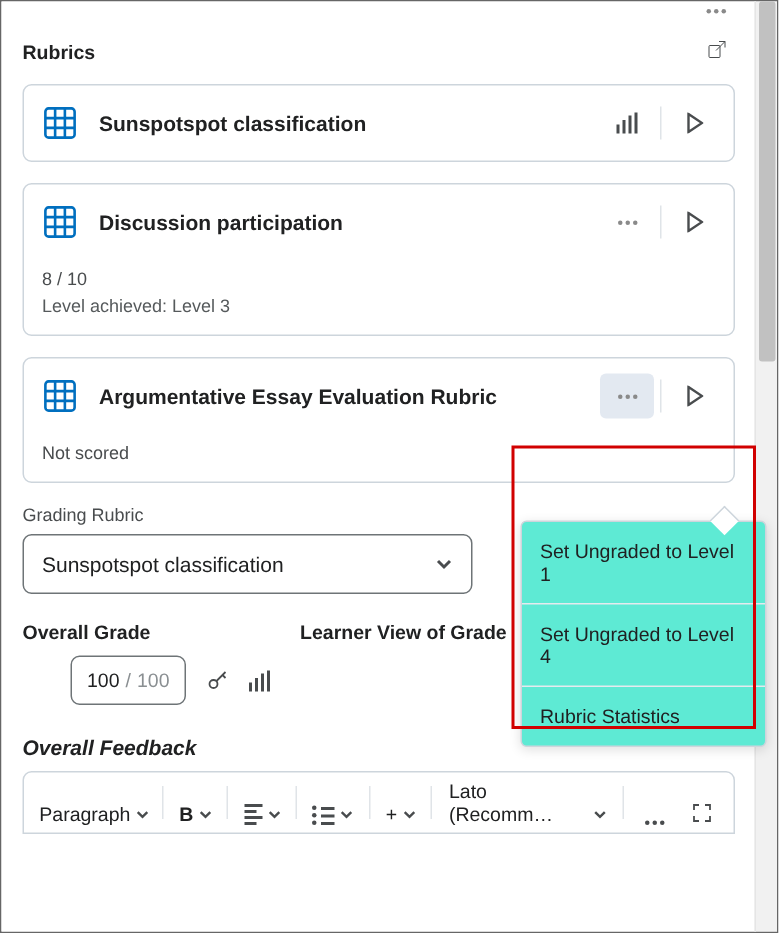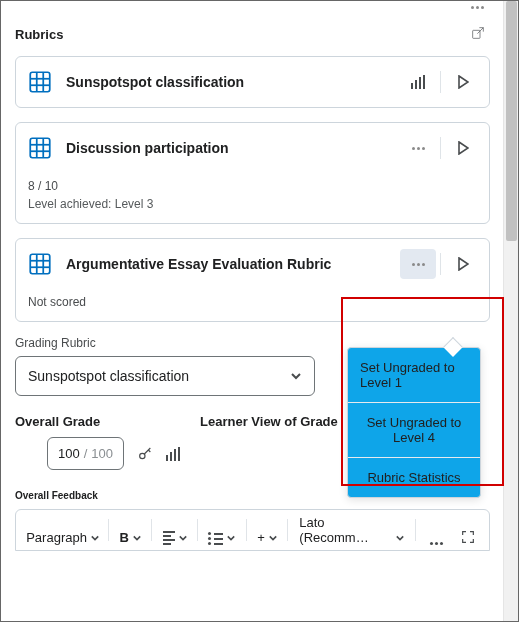--- a/index.html
+++ b/index.html
@@ -198,21 +198,21 @@
   .icon-btn-sm svg { width:16px; height:16px; stroke:#494c4e; fill:none; stroke-width:1.8; }
   .bars-sm { display:flex; align-items:flex-end; gap:2px; height:14px; cursor:pointer;}
   .bars-sm i { width:2px; background:#494c4e; display:inline-block;}
   .bars-sm i:nth-child(1){height:6px}
   .bars-sm i:nth-child(2){height:9px}
   .bars-sm i:nth-child(3){height:12px}
   .bars-sm i:nth-child(4){height:14px}
   .learner-grade { font-size:14px; padding-top:8px; }
 
   .editor-wrap { margin-top: 20px; }
-  .editor-wrap h4 { margin:0 0 8px 0; font-size:10px; font-weight:700; }
+  .editor-wrap h4 { margin:0 0 8px 0; font-size:14px; font-weight:700;font-style:italic; }
   .toolbar {
     border: 1px solid #cdd5dc;
     border-radius: 6px 6px 0 0;
     height: 42px;
     display: flex;
     align-items: center;
     padding: 0 6px;
     gap: 2px;
     overflow: hidden;
   }
@@ -241,22 +241,22 @@
     width: 163px;
     height: 189px;
     border: 2px solid #d10000;
     pointer-events: none;
     z-index: 10;
   }
   .menu {
     position: absolute;
     left: 346px;
     top: 346px;
-    width: 134px;
-    background: #0ea5e9;
+    width: 164px;
+    background: #5eead4;
     border: 1px solid #cdd5dc;
     border-radius: 4px;
     box-shadow: 0 2px 8px rgba(0,0,0,.12);
     z-index: 9;
   }
   .menu::before {
     content:"";
     position:absolute;
     top:-8px;
     right:20px;
@@ -265,21 +265,21 @@
     border-left:1px solid #cdd5dc;
     border-top:1px solid #cdd5dc;
     transform: rotate(45deg);
   }
   .menu-item {
     padding: 12px 12px;
     font-size: 13px;
     color: #202122;
     cursor: pointer;
   }
-  .menu-item + .menu-item { border-top: 1px solid #e6eaee; text-align: center; }
+  .menu-item + .menu-item { border-top: 1px solid #e6eaee; }
 
   .play svg { width:12px; height:14px; }
   .play svg polygon { fill:none; stroke:#494c4e; stroke-width:1.6; }
 
   .list-lines { display:flex; flex-direction:column; gap:2px; }
   .list-lines i { width:12px; height:2px; background:#494c4e; display:block;}
   .list-bullets { display:flex; flex-direction:column; gap:2px; }
   .list-bullets span { display:flex; gap:3px; align-items:center;}
   .list-bullets span::before{content:"";width:3px;height:3px;border-radius:50%;background:#494c4e;}
   .list-bullets span i{width:9px;height:2px;background:#494c4e;display:block;}

